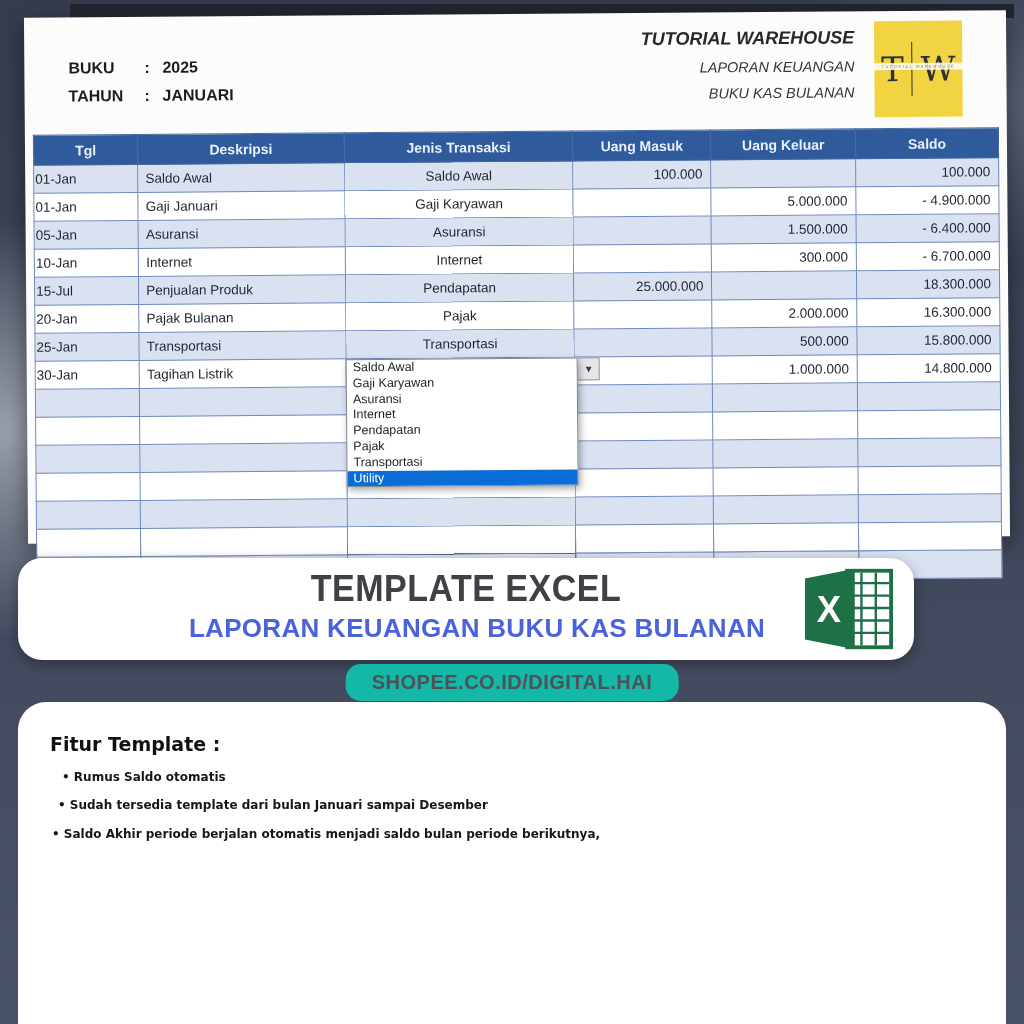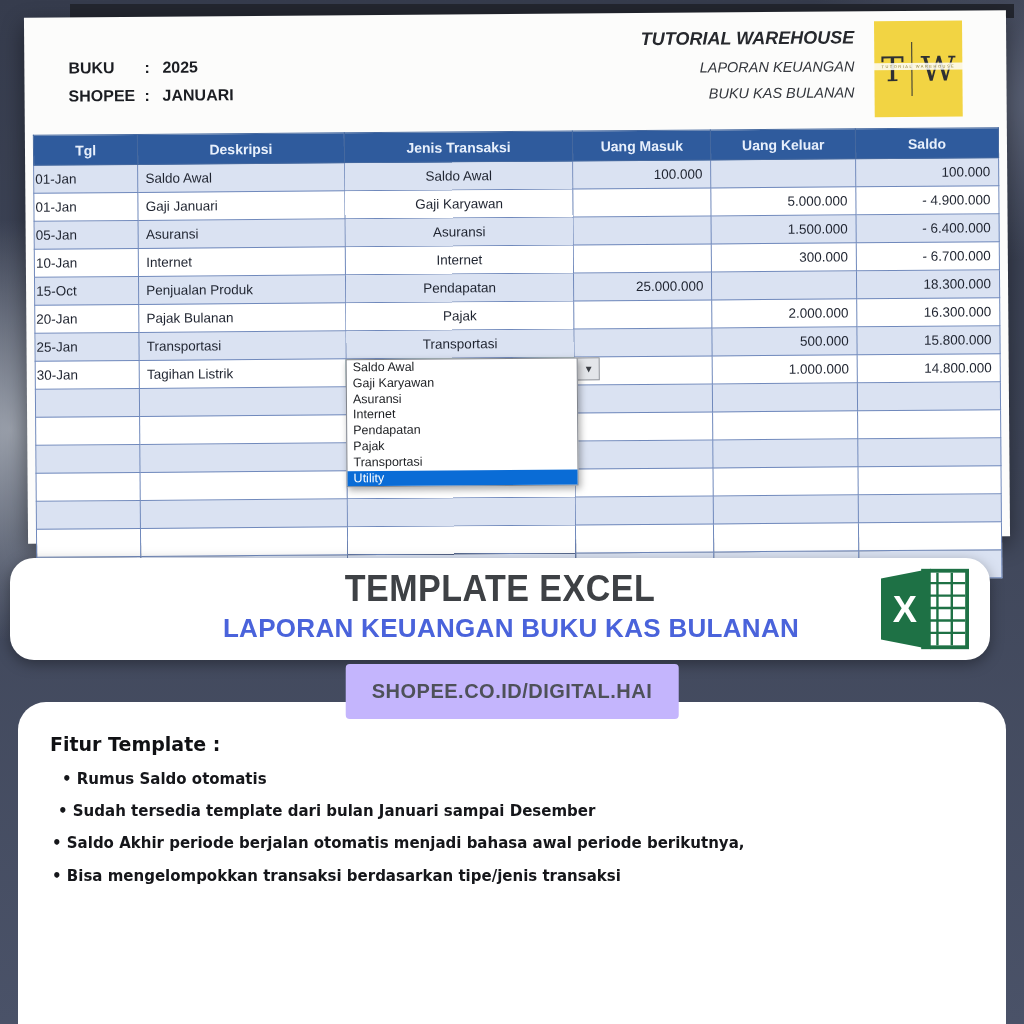--- a/index.html
+++ b/index.html
@@ -47,53 +47,53 @@
   td.c3,td.c4,td.c5{text-align:right;padding-right:8px;}
   td.sel{outline:2px solid #2f6b4f;outline-offset:-2px;}
   .dd-btn{position:absolute;right:-26px;top:0px;width:23px;height:23px;background:#e4e6ea;
      border:1px solid #95989e;color:#3c3f45;font-size:10px;line-height:22px;text-align:center;
      box-sizing:border-box;}
   .dd-panel{position:absolute;left:319px;top:344px;width:230px;background:#fff;
      border:1px solid #80848c;box-shadow:2px 3px 7px rgba(0,0,0,.35);z-index:5;}
   .dd-item{height:15.8px;line-height:15.8px;font-size:12.5px;padding-left:6px;color:#1c1e22;}
   .dd-item.on{background:#0a6cd6;color:#fff;}
   
-  .banner{position:absolute;left:10px;top:558px;width:980px;height:102px;background:#fff;
+  .banner{position:absolute;left:18px;top:558px;width:896px;height:102px;background:#fff;
      border-radius:24px;box-shadow:0 4px 14px rgba(0,0,0,.35);text-align:center;}
   .bt{margin-top:10px;font-size:37px;font-weight:bold;color:#3e4145;letter-spacing:.5px;
      transform:scaleX(.92);}
   .bs{font-size:26px;font-weight:bold;color:#4a63db;margin-top:3px;letter-spacing:.3px;padding-left:22px;}
   .xicon{position:absolute;right:16px;top:7px;}
   
-  .badge{position:absolute;left:50%;top:664px;transform:translateX(-50%);background:#c4b5fd;
-     border-radius:4px;padding:16px 26px;font-weight:bold;font-size:20px;color:#4e5159;
+  .badge{position:absolute;left:50%;top:664px;transform:translateX(-50%);background:#14b8a6;
+     border-radius:15px;padding:7px 26px;font-weight:bold;font-size:20px;color:#4e5159;
      letter-spacing:.5px;white-space:nowrap;z-index:3;}
   
   .card{position:absolute;left:18px;top:702px;width:988px;height:370px;background:#fff;
      border-radius:28px;padding:29px 24px;box-sizing:border-box;
      font-family:"DejaVu Sans",sans-serif;}
   .feat-h{font-size:19px;font-weight:bold;color:#101114;margin:2px 0 15px 8px;}
-  .feat{font-size:15px;font-weight:bold;color:#15161a;margin-bottom:13px;line-height:1.28;}
+  .feat{font-size:12px;font-weight:bold;color:#15161a;margin-bottom:13px;line-height:1.28;}
   .feat .l1{padding-left:10px;}
   .feat:nth-child(1) .l1{padding-left:20px;}
   .feat:nth-child(2) .l1{padding-left:16px;}
   .feat .l2{text-align:center;margin-top:2px;}
 </style>
 </head>
 <body>
 
 <div class="top-strip"></div>
 
 <div class="sheet">
   <div class="meta">
     <div class="mrow">
       <span class="lab">BUKU</span><span class="sep">:</span><span>2025</span>
     </div>
     <div class="mrow">
-      <span class="lab">SHOPEE</span><span class="sep">:</span><span>JANUARI</span>
+      <span class="lab">TAHUN</span><span class="sep">:</span><span>JANUARI</span>
     </div>
   </div>
 
   <div class="company">
     <div class="name">TUTORIAL WAREHOUSE</div>
     <div class="sub">LAPORAN KEUANGAN</div>
     <div class="sub">BUKU KAS BULANAN</div>
   </div>
 
   <div class="logo">
@@ -152,21 +152,21 @@
           </tr>
           <tr>
             <td class="c0">10-Jan</td>
             <td class="c1">Internet</td>
             <td class="c2">Internet</td>
             <td class="c3"></td>
             <td class="c4">300.000</td>
             <td class="c5">- 6.700.000</td>
           </tr>
           <tr class="stripe">
-            <td class="c0">15-Oct</td>
+            <td class="c0">15-Jul</td>
             <td class="c1">Penjualan Produk</td>
             <td class="c2">Pendapatan</td>
             <td class="c3">25.000.000</td>
             <td class="c4"></td>
             <td class="c5">18.300.000</td>
           </tr>
           <tr>
             <td class="c0">20-Jan</td>
             <td class="c1">Pajak Bulanan</td>
             <td class="c2">Pajak</td>
@@ -286,21 +286,18 @@
 <div class="card">
   <div class="feat-h">Fitur Template :</div>
   <div>
       <div class="feat">
         <div class="l1">•  Rumus Saldo otomatis</div>
       </div>
       <div class="feat">
         <div class="l1">•  Sudah tersedia template dari bulan Januari sampai Desember</div>
       </div>
       <div class="feat">
-        <div class="l1">•  Saldo Akhir periode berjalan otomatis menjadi bahasa awal periode berikutnya,</div>
-      </div>
-      <div class="feat">
-        <div class="l1">•  Bisa mengelompokkan transaksi berdasarkan tipe/jenis transaksi</div>
+        <div class="l1">•  Saldo Akhir periode berjalan otomatis menjadi saldo bulan periode berikutnya,</div>
       </div>
       <div class="feat">
       </div>
     </div>
 </div>
 
 </body></html>

